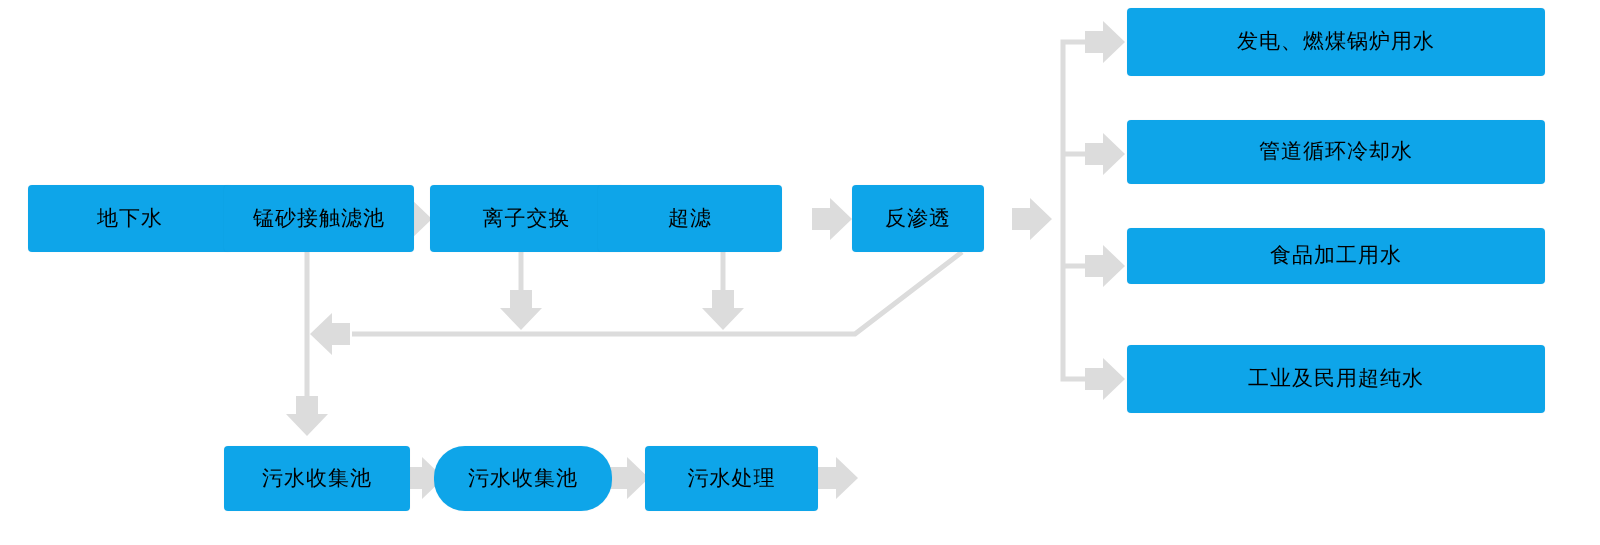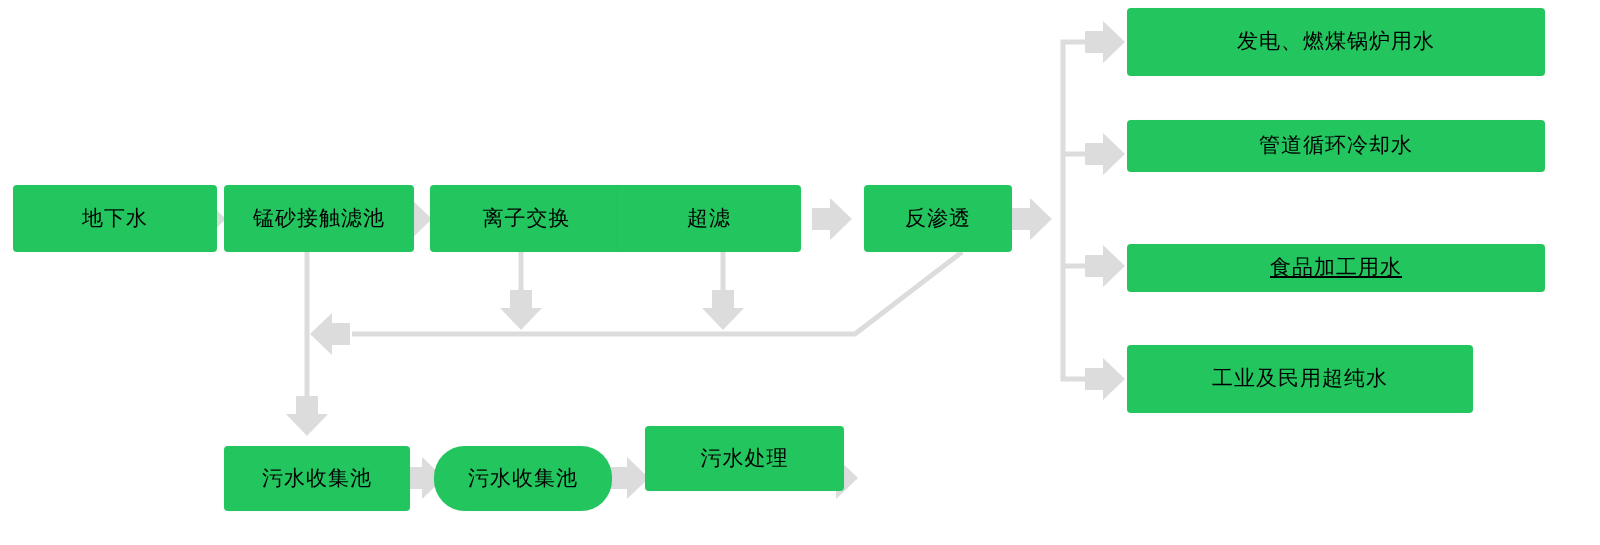--- a/index.html
+++ b/index.html
@@ -12,21 +12,21 @@
   }
   #canvas {
     position: relative;
     width: 1600px;
     height: 545px;
     background: #ffffff;
     overflow: hidden;
   }
   .node {
     position: absolute;
-    background: #22c55e;
+    background: #0ea5e9;
     border-radius: 4px;
     display: flex;
     align-items: center;
     justify-content: center;
     box-sizing: border-box;
     color: #000000;
     font-size: 21px;
     line-height: 1.2;
     letter-spacing: 1px;
     white-space: nowrap;
@@ -128,52 +128,52 @@
       <path d="M962,252 L855,334 L352,334"></path>
 
       <path d="M307,252 L307,398"></path>
 
       <path d="M1097,42 L1063,42 L1063,379 L1097,379"></path>
       <path d="M1063,154 L1097,154"></path>
       <path d="M1063,266 L1097,266"></path>
     </g>
   </svg>
 
-  <div class="node" style="left:13px;  top:185px; width:204px; height:67px;">
+  <div class="node" style="left:28px;  top:185px; width:204px; height:67px;">
     <span class="node-label">地下水</span>
   </div>
   <div class="node" style="left:224px; top:185px; width:190px; height:67px;">
     <span class="node-label">锰砂接触滤池</span>
   </div>
   <div class="node" style="left:430px; top:185px; width:193px; height:67px;">
     <span class="node-label">离子交换</span>
   </div>
-  <div class="node" style="left:617px; top:185px; width:184px; height:67px;">
+  <div class="node" style="left:598px; top:185px; width:184px; height:67px;">
     <span class="node-label">超滤</span>
   </div>
-  <div class="node" style="left:852px; top:185px; width:148px; height:67px;margin-left:12px;">
+  <div class="node" style="left:852px; top:185px; width:132px; height:67px;">
     <span class="node-label">反渗透</span>
   </div>
 
   <div class="node" style="left:224px; top:446px; width:186px; height:65px;">
     <span class="node-label">污水收集池</span>
   </div>
   <div class="node" style="left:434px; top:446px; width:178px; height:65px;border-radius:31px;">
     <span class="node-label">污水收集池</span>
   </div>
-  <div class="node" style="left:645px; top:426px; width:199px; height:65px;">
+  <div class="node" style="left:645px; top:446px; width:173px; height:65px;">
     <span class="node-label">污水处理</span>
   </div>
 
   <div class="node" style="left:1127px; top:8px;   width:418px; height:68px;">
     <span class="node-label">发电、燃煤锅炉用水</span>
   </div>
-  <div class="node" style="left:1127px; top:120px; width:418px; height:52px;">
+  <div class="node" style="left:1127px; top:120px; width:418px; height:64px;">
     <span class="node-label">管道循环冷却水</span>
   </div>
-  <div class="node" style="left:1127px; top:244px; width:418px; height:48px;text-decoration:underline;">
+  <div class="node" style="left:1127px; top:228px; width:418px; height:56px;">
     <span class="node-label">食品加工用水</span>
   </div>
-  <div class="node" style="left:1127px; top:345px; width:346px; height:68px;font-family:Liberation Serif, serif;">
+  <div class="node" style="left:1127px; top:345px; width:418px; height:68px;font-family:Liberation Serif, serif;">
     <span class="node-label">工业及民用超纯水</span>
   </div>
 
 </div>
 
 </body></html>

